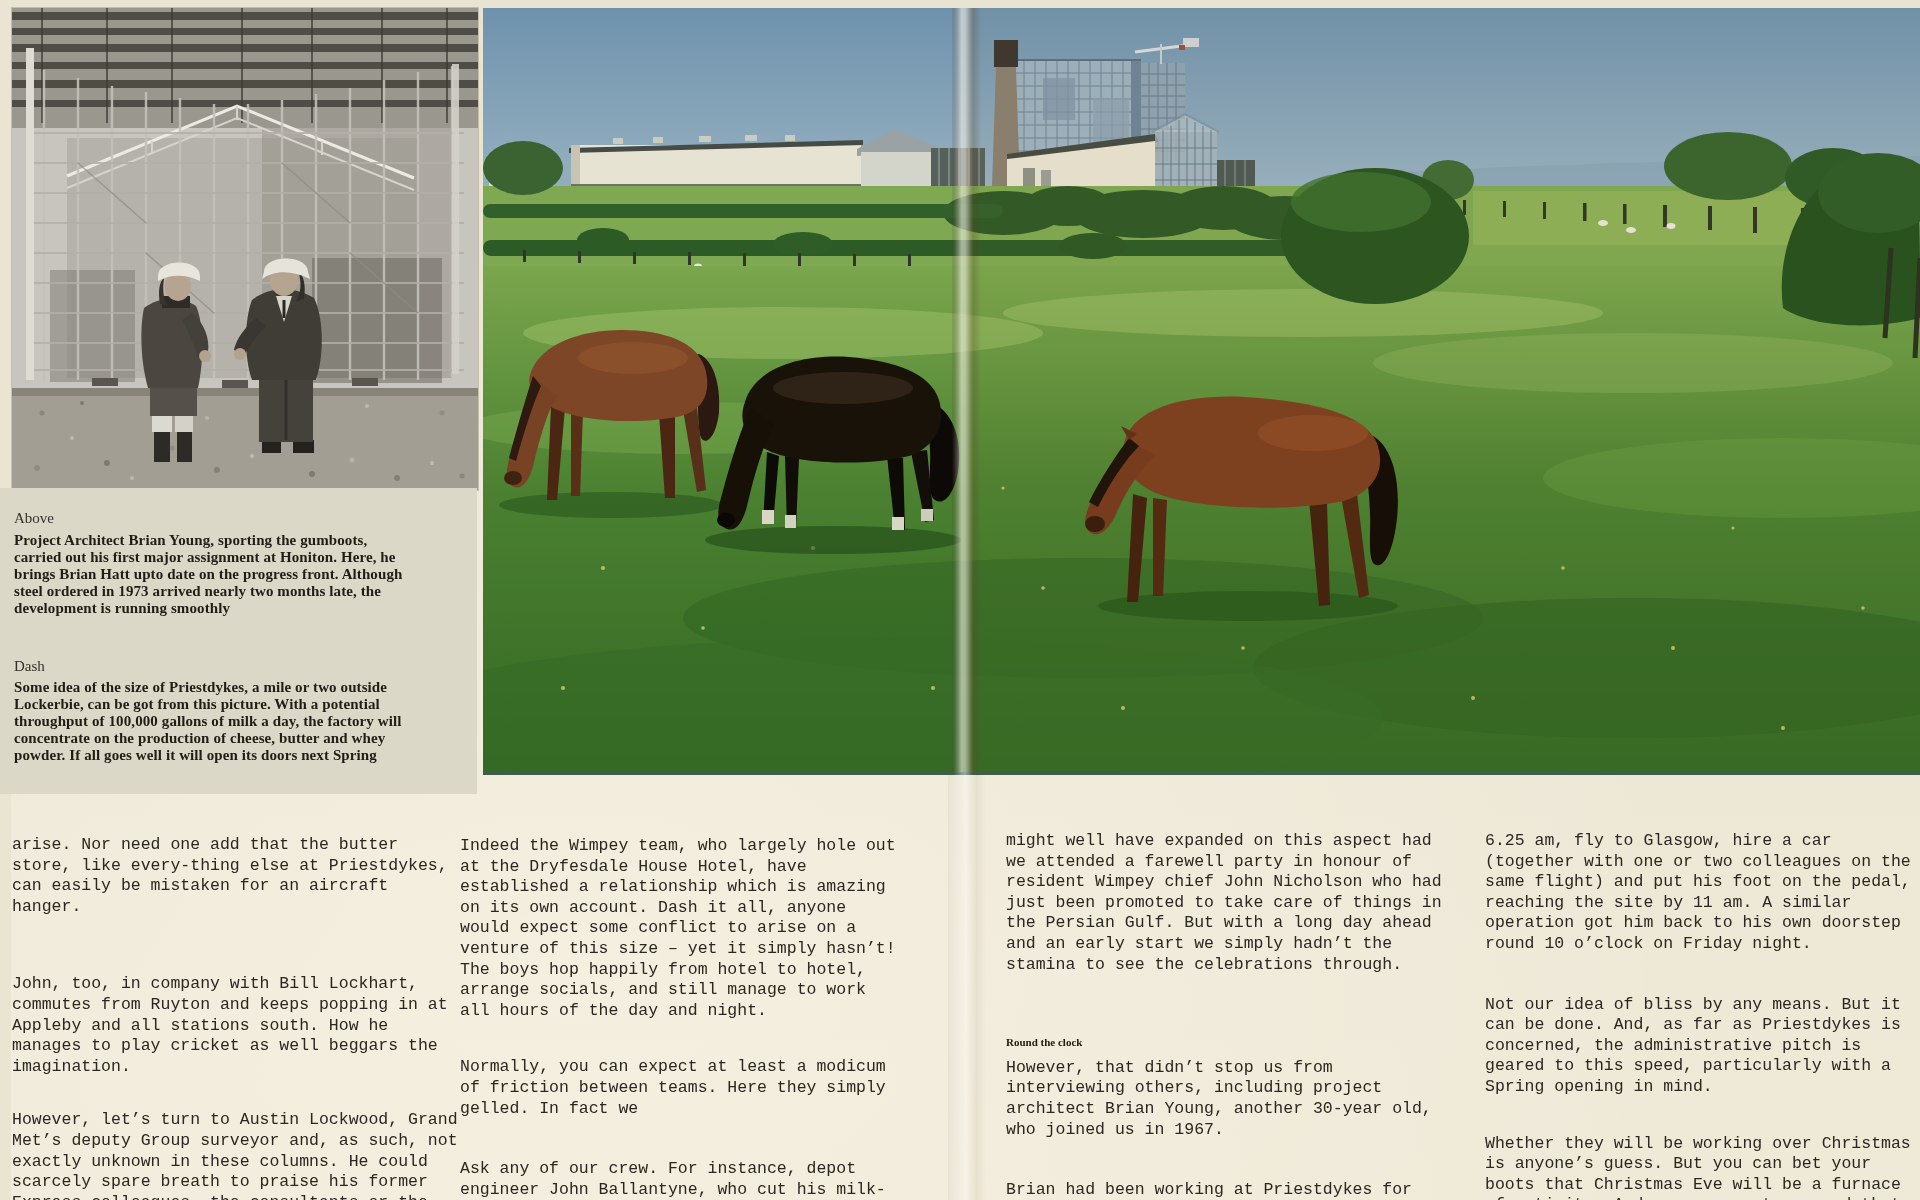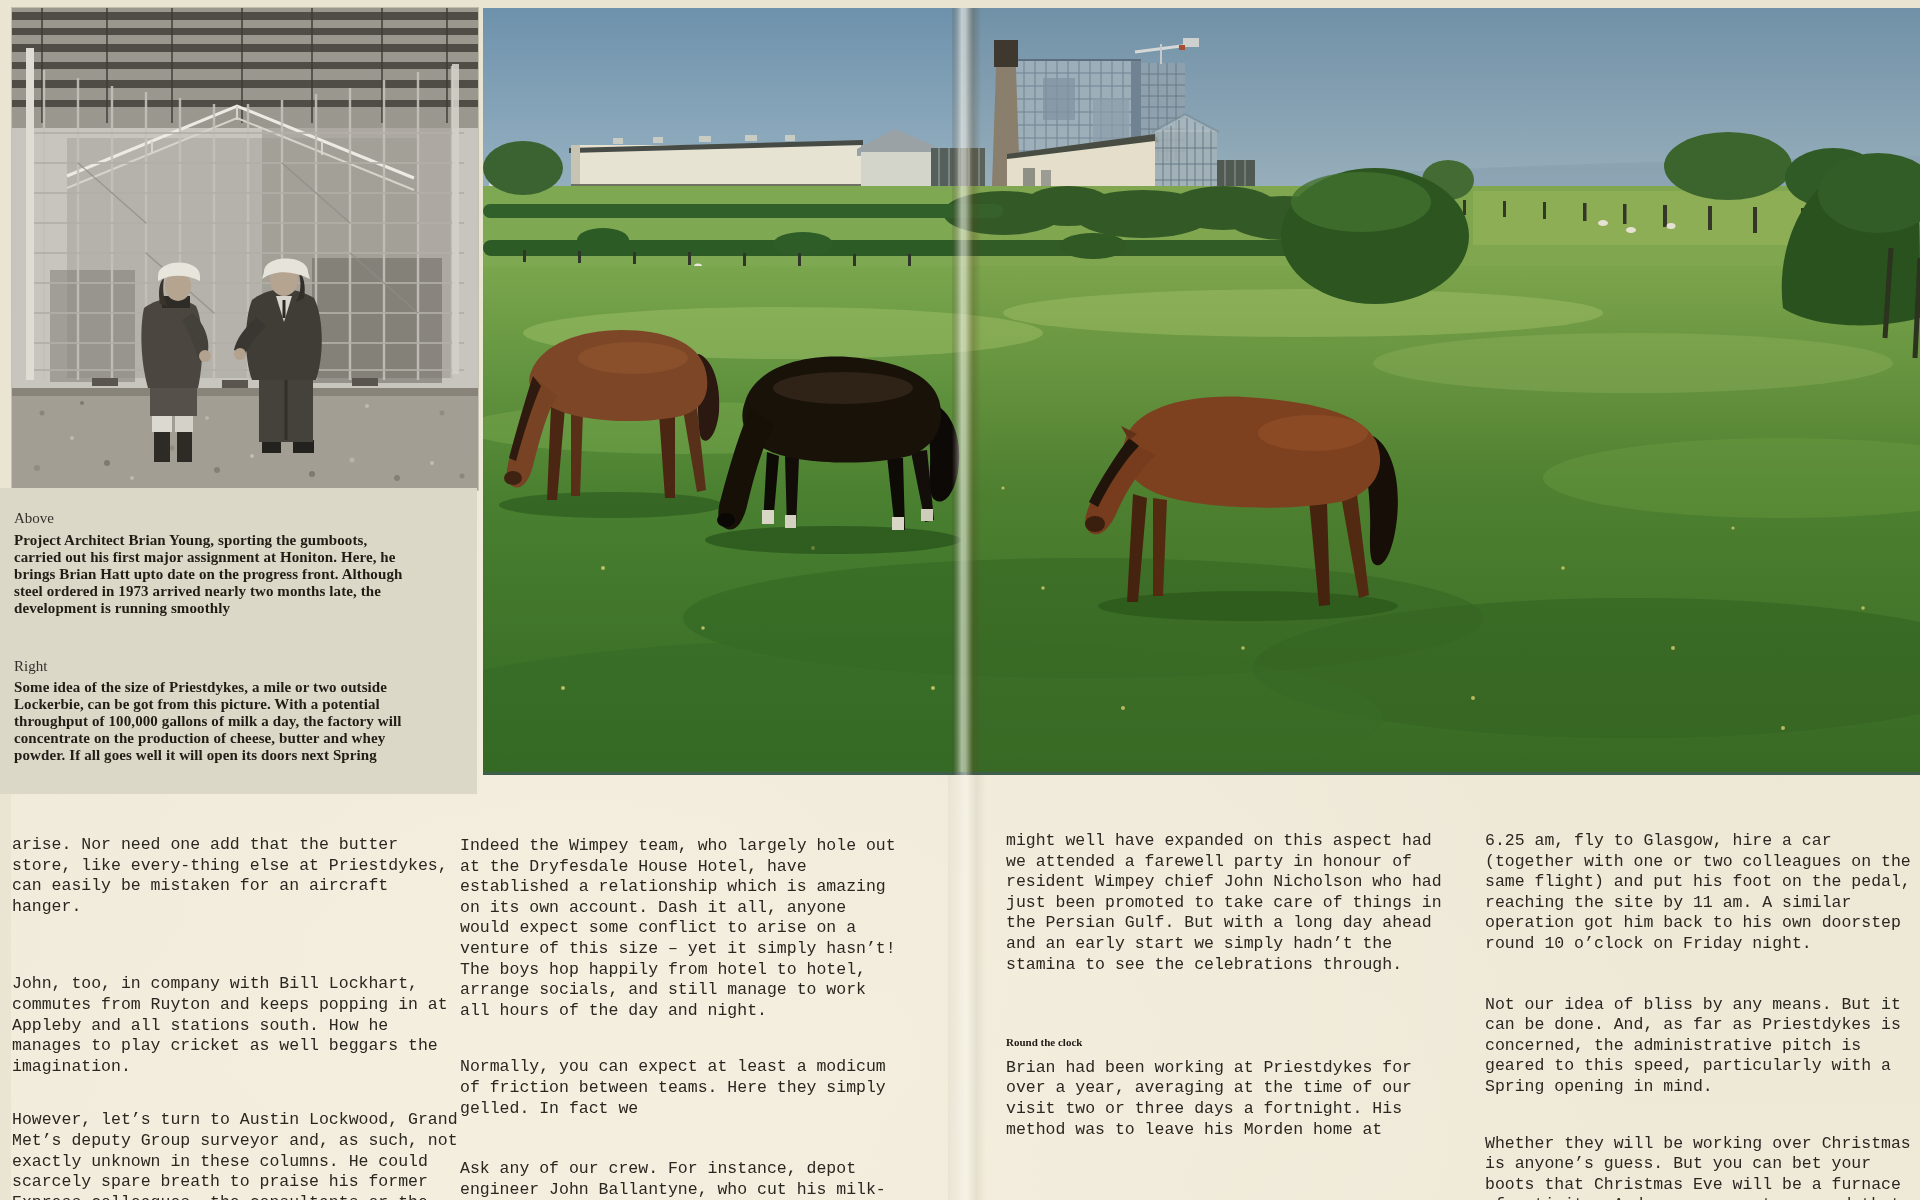--- a/index.html
+++ b/index.html
@@ -443,38 +443,39 @@
 
       <rect x="469" y="0" width="28" height="767" fill="url(#crease)"></rect>
       <rect x="483" y="0" width="954" height="767" fill="#b0773c" opacity=".04"></rect>
       <rect x="0" y="764" width="1437" height="3" fill="#46566b" opacity=".55"></rect>
     </svg>
   </div>
 
   <div class="caption-panel"></div>
   <div class="cap-label" id="above-label">Above</div>
   <div class="cap-text" id="above-text">Project Architect Brian Young, sporting the gumboots, carried out his first major assignment at Honiton. Here, he brings Brian Hatt upto date on the progress front. Although steel ordered in 1973 arrived nearly two months late, the development is running smoothly</div>
-  <div class="cap-label" id="right-label">Right</div>
+  <div class="cap-label" id="right-label">Dash</div>
   <div class="cap-text" id="right-text">Some idea of the size of Priestdykes, a mile or two outside Lockerbie, can be got from this picture. With a potential throughput of 100,000 gallons of milk a day, the factory will concentrate on the production of cheese, butter and whey powder. If all goes well it will open its doors next Spring</div>
 
   <div class="col" id="col1">
     <p class="gap-xl">arise. Nor need one add that the butter store, like every-thing else at Priestdykes, can easily be mistaken for an aircraft hanger.</p>
     <p class="gap-md">John, too, in company with Bill Lockhart, commutes from Ruyton and keeps popping in at Appleby and all stations south. How he manages to play cricket as well beggars the imagination.</p>
     <p>However, let’s turn to Austin Lockwood, Grand Met’s deputy Group surveyor and, as such, not exactly unknown in these columns. He could scarcely spare breath to praise his former Express colleagues, the consultants or the contractors.</p>
   </div>
 
   <div class="col" id="col2">
     <p class="gap-sm">Indeed the Wimpey team, who largely hole out at the Dryfesdale House Hotel, have established a relationship which is amazing on its own account. Dash it all, anyone would expect some conflict to arise on a venture of this size – yet it simply hasn’t! The boys hop happily from hotel to hotel, arrange socials, and still manage to work all hours of the day and night.</p>
     <p>Normally, you can expect at least a modicum of friction between teams. Here they simply gelled. In fact we</p>
     <p>Ask any of our crew. For instance, depot engineer John Ballantyne, who cut his milk-teeth at North Tawton after years in the merchant navy, and he will gladly bear us out. The mutual respect is so great as to be almost implausible.</p>
   </div>
 
   <div class="col" id="col3">
     <p class="gap-xl">might well have expanded on this aspect had we attended a farewell party in honour of resident Wimpey chief John Nicholson who had just been promoted to take care of things in the Persian Gulf. But with a long day ahead and an early start we simply hadn’t the stamina to see the celebrations through.</p>
     <h3>Round the clock</h3>
+    <p>However, that didn’t stop us from interviewing others, including project architect Brian Young, another 30-year old, who joined us in 1967.</p>
     <p>Brian had been working at Priestdykes for over a year, averaging at the time of our visit two or three days a fortnight. His method was to leave his Morden home at</p>
   </div>
 
   <div class="col" id="col4">
     <p>6.25 am, fly to Glasgow, hire a car (together with one or two colleagues on the same flight) and put his foot on the pedal, reaching the site by 11 am. A similar operation got him back to his own doorstep round 10 o’clock on Friday night.</p>
     <p class="gap-sm">Not our idea of bliss by any means. But it can be done. And, as far as Priestdykes is concerned, the administrative pitch is geared to this speed, particularly with a Spring opening in mind.</p>
     <p><span>Whether they will be working over Christmas is anyone’s guess. But you can bet your boots that Christmas Eve will be a furnace of activity. And you can rest assured that Paddy O’Flynn is about the only person who is likely to turn up on Hogmanay</span><span class="endmark"></span></p>
   </div>
 
   <div class="fold-photo"></div>

